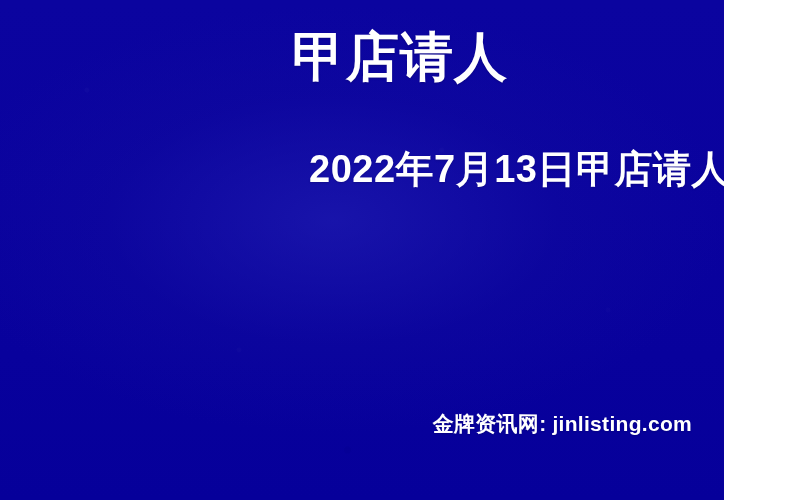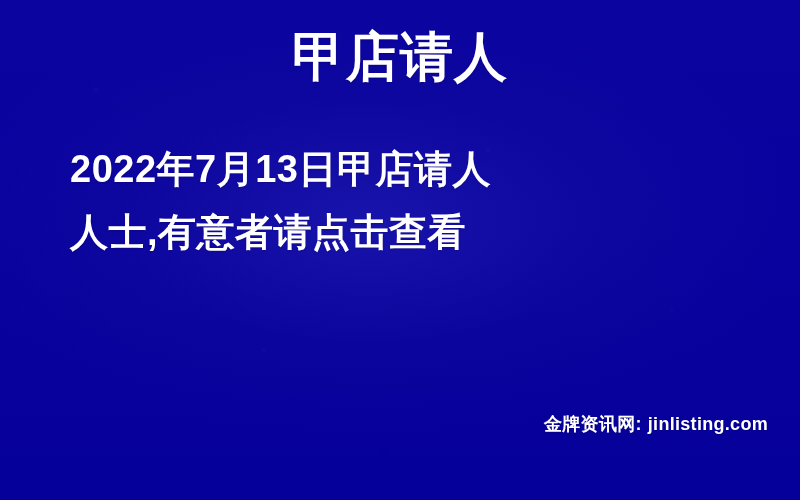--- a/index.html
+++ b/index.html
@@ -8,21 +8,21 @@
   }
   body {
     width: 800px;
     height: 500px;
     overflow: hidden;
     font-family: "Liberation Sans", "DejaVu Sans", sans-serif;
   }
 
   #poster {
     position: relative;
-    width: 800px;
+    width: 724px;
     height: 500px;
     box-sizing: border-box;
     background-color: #0902a0;
     background-image:
       radial-gradient(ellipse 70% 55% at 46% 44%, rgba(36, 34, 180, 0.55) 0%, rgba(20, 16, 160, 0.28) 45%, rgba(8, 2, 155, 0.0) 78%),
       linear-gradient(180deg, #0b049f 0%, #0a029e 42%, #06009a 100%);
     overflow: hidden;
     text-decoration: underline;
   }
 
@@ -54,59 +54,58 @@
     letter-spacing: 1px;
     text-shadow: 0 1px 2px rgba(0,0,0,0.18);
     z-index: 2;
   }
 
   .body-block {
     position: absolute;
     top: 138px;
     left: 70px;
     width: 660px;
-    text-align: left;
+    text-align: right;
     z-index: 2;
   }
 
   .body-line {
     font-size: 38px;
     line-height: 63px;
     font-weight: bold;
     color: #ffffff;
     letter-spacing: 0.5px;
     white-space: nowrap;
     text-shadow: 0 1px 2px rgba(0,0,0,0.15);
   }
 
   .footer {
     position: absolute;
     right: 32px;
     bottom: 62px;
-    font-size: 18px;
+    font-size: 21px;
     line-height: 28px;
     font-weight: bold;
     color: #ffffff;
     letter-spacing: 0.3px;
     white-space: nowrap;
     text-shadow: 0 1px 2px rgba(0,0,0,0.15);
     z-index: 2;
   }
   .footer .site-label { margin-right: 6px; }
   .footer .site-url { }
 </style>
 </head>
 <body>
 
 <div id="poster">
 
   <div class="headline">甲店请人</div>
 
   <div class="body-block">
     <div class="body-line">2022年7月13日甲店请人</div>
-    <div class="body-line">人士,有意者请点击查看</div>
   </div>
 
   <div class="footer">
     <span class="site-label">金牌资讯网:</span><span class="site-url">jinlisting.com</span>
   </div>
 
 </div>
 
 </body></html>

